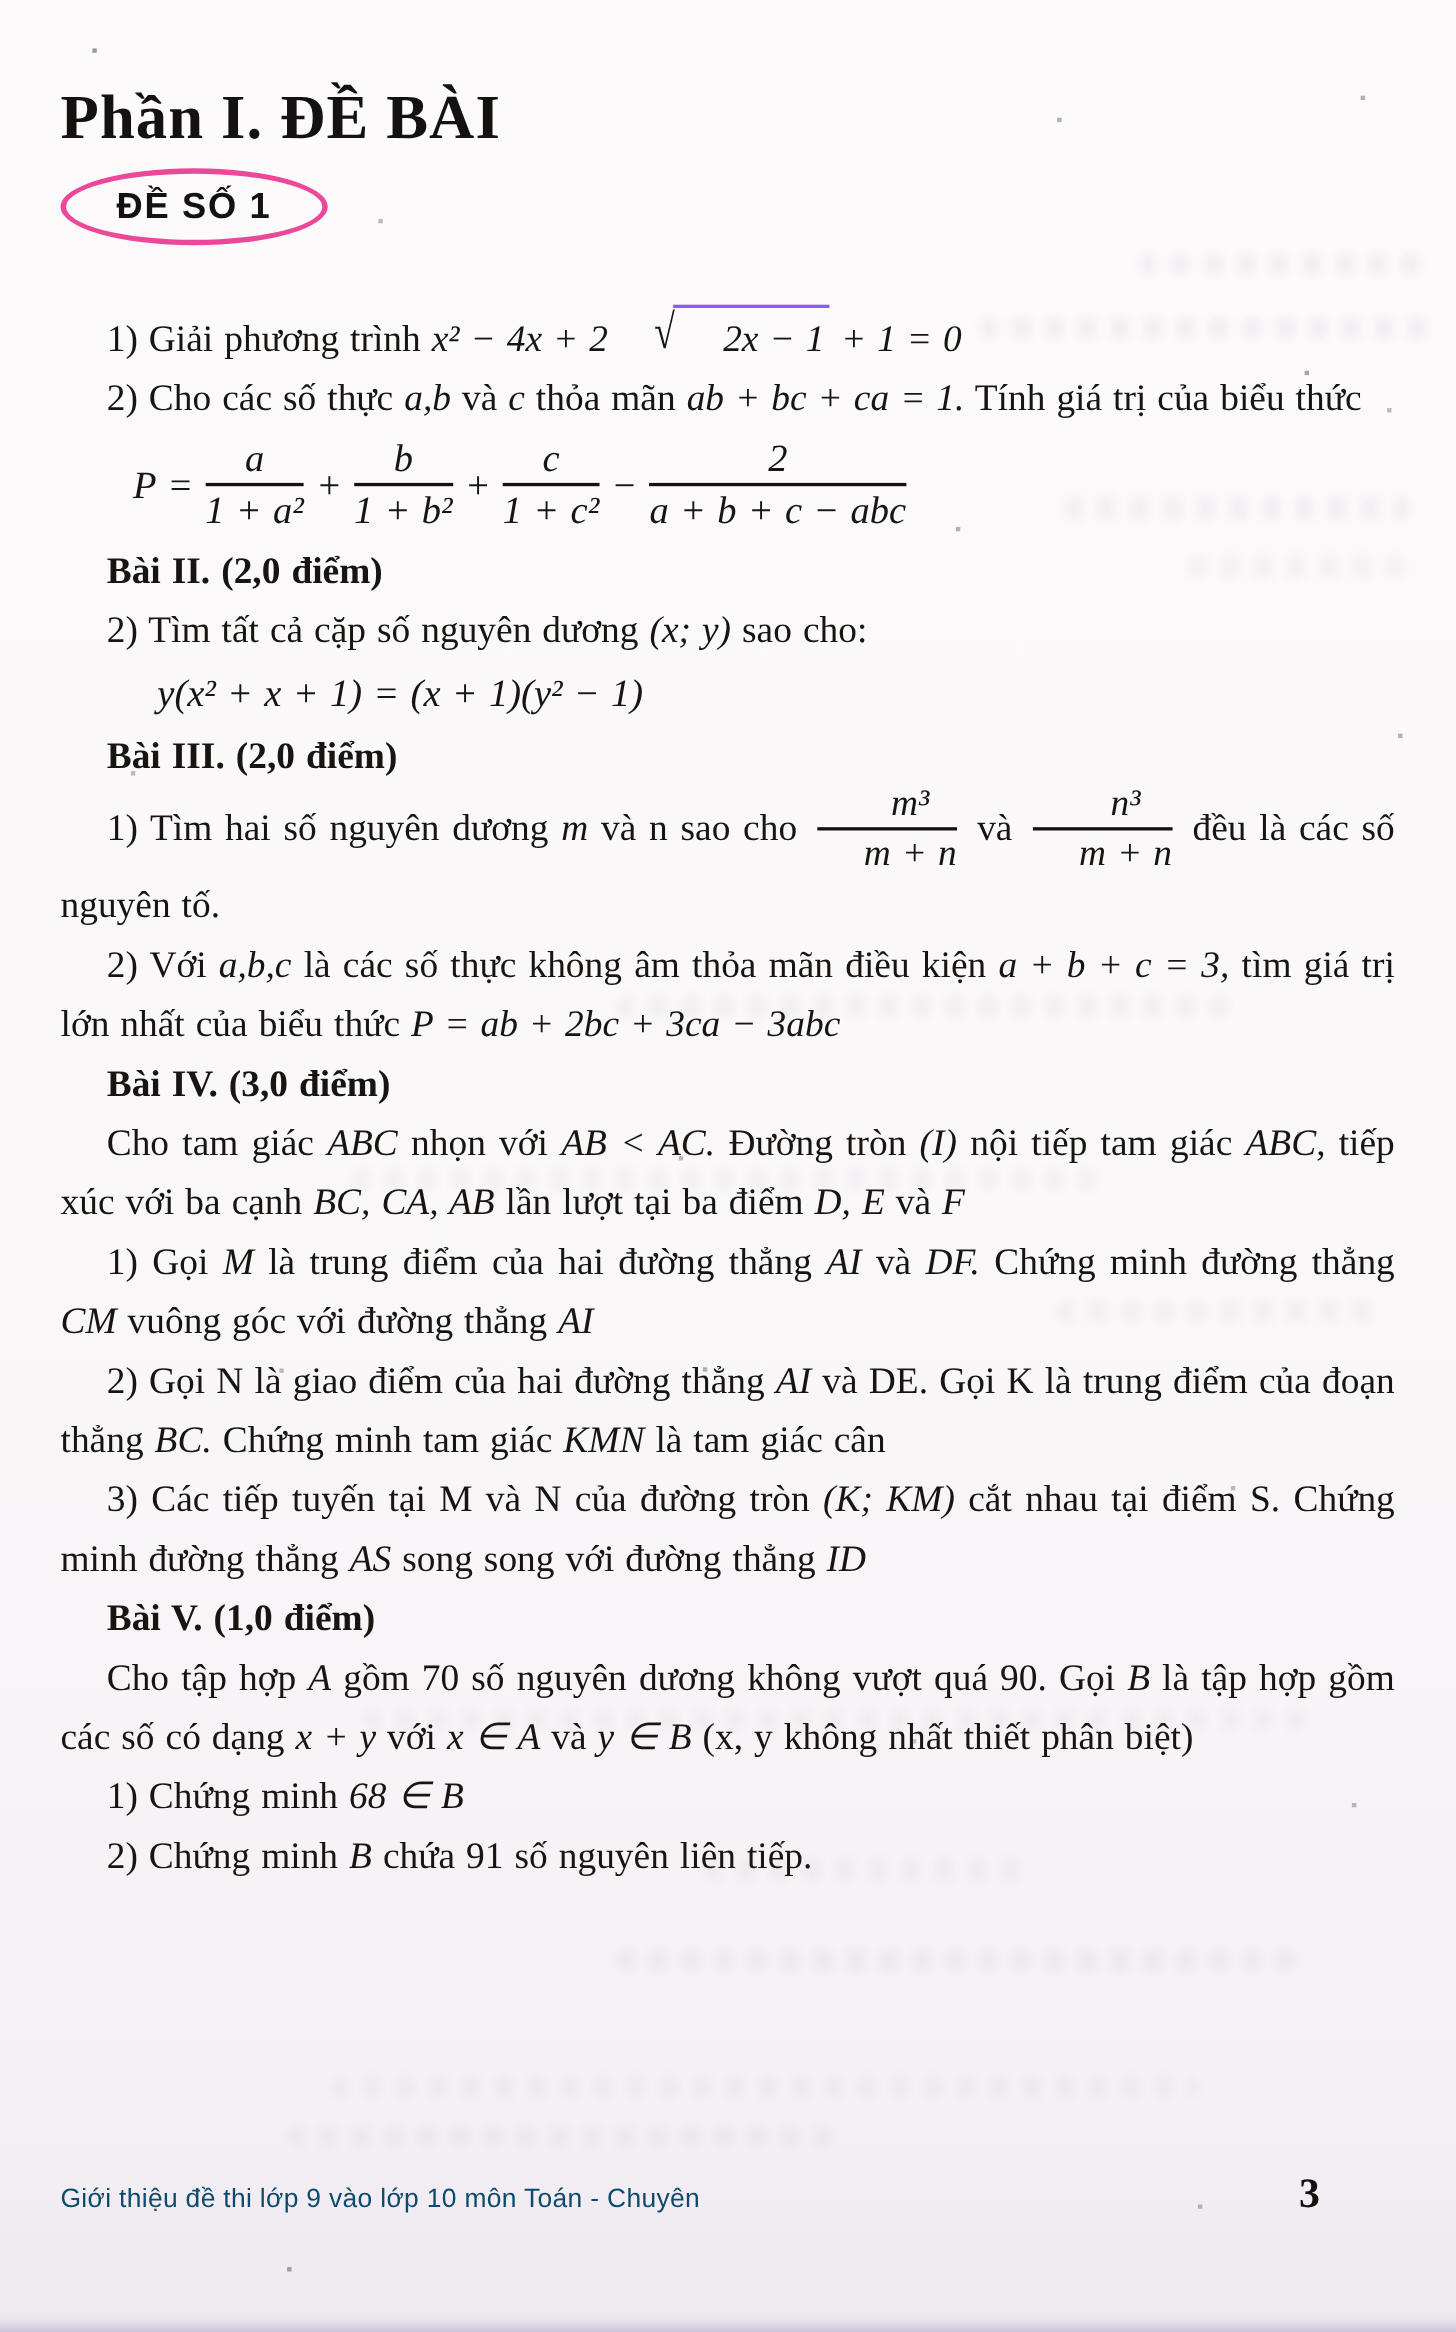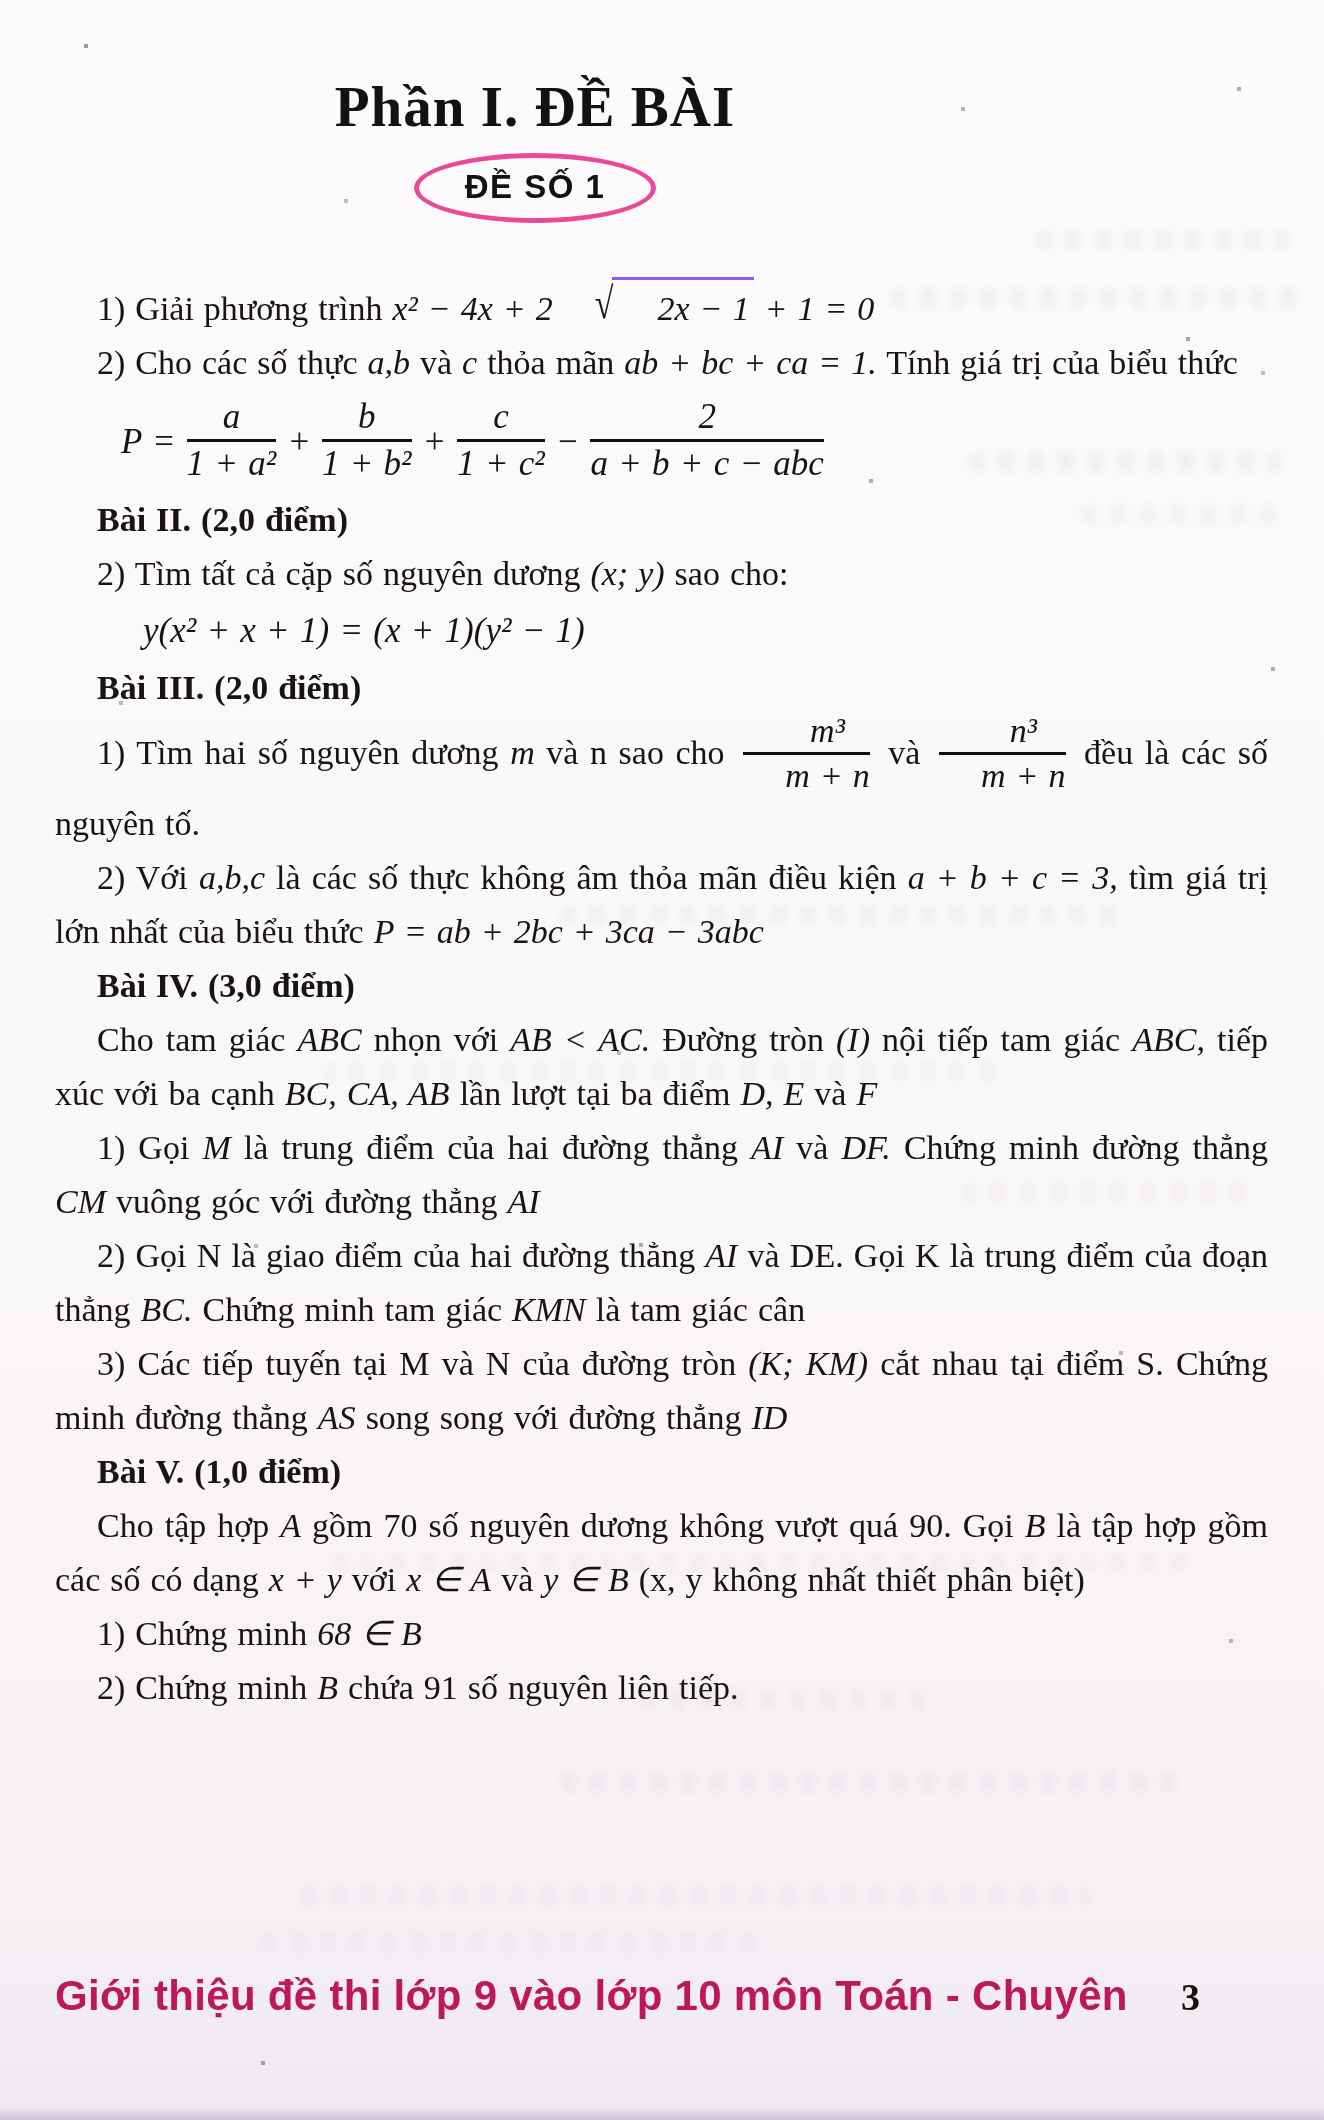--- a/index.html
+++ b/index.html
@@ -3,21 +3,21 @@
 <meta charset="utf-8">
 <style>
   html,body{margin:0;padding:0;}
   body{
     width:1324px;height:2120px;position:relative;overflow:hidden;
     background:linear-gradient(180deg,#fcfafb 0%,#faf7f9 55%,#f5f0f4 90%,#efe9f0 99%,#e5dfea 100%);
     font-family:"Liberation Serif",serif;color:#171412;
   }
   .page{position:absolute;inset:0;}
   
-  .header{margin:74px 0 0 55px;width:960px;text-align:center;}
+  .header{margin:74px 0 0 55px;width:960px;}
   .title{
     font-size:57px;font-weight:bold;margin:0;letter-spacing:1px;
     font-family:"Liberation Serif",serif;color:#141210;
   }
   .oval{
     display:inline-block;margin-top:14px;border:5px solid #ec4899;border-radius:50%;
     padding:10px 46px 12px;background:transparent;
   }
   .badge-text{
     font-family:"Liberation Sans",sans-serif;font-weight:bold;font-size:33px;
@@ -44,21 +44,21 @@
   .fnum{padding:0 10px 3px;border-bottom:3px solid #141210;}
   .fden{padding-top:3px;}
   .sqrt{display:inline-flex;align-items:stretch;font-style:italic;white-space:nowrap;}
   .rsign{font-style:normal;align-self:flex-end;transform:scaleY(1.3);transform-origin:50% 85%;margin-right:-1px;}
   .rbar{border-top:3px solid #8b5cf6;padding:2px 5px 0 3px;}
   
   .footer{
     position:absolute;left:55px;right:56px;top:1972px;
     display:flex;justify-content:space-between;align-items:baseline;
   }
-  .footer-title{font-family:"Liberation Sans",sans-serif;font-weight:bold;font-size:42px;letter-spacing:0.3px;color:#be185d;}
+  .footer-title{font-family:"Liberation Sans",sans-serif;font-weight:normal;font-size:24px;letter-spacing:0.3px;color:#0c4a6e;}
   .page-num{font-family:"Liberation Serif",serif;font-weight:bold;font-size:38px;margin-right:68px;color:#121110;}
   
   .smudge{
     position:absolute;height:20px;border-radius:10px;pointer-events:none;
     background:repeating-linear-gradient(90deg,rgba(110,100,125,.55) 0 16px,rgba(110,100,125,0) 16px 30px);
     filter:blur(4px);opacity:.12;
   }
   .specks{
     position:absolute;top:0;left:0;width:2px;height:2px;background:transparent;pointer-events:none;
     box-shadow:

